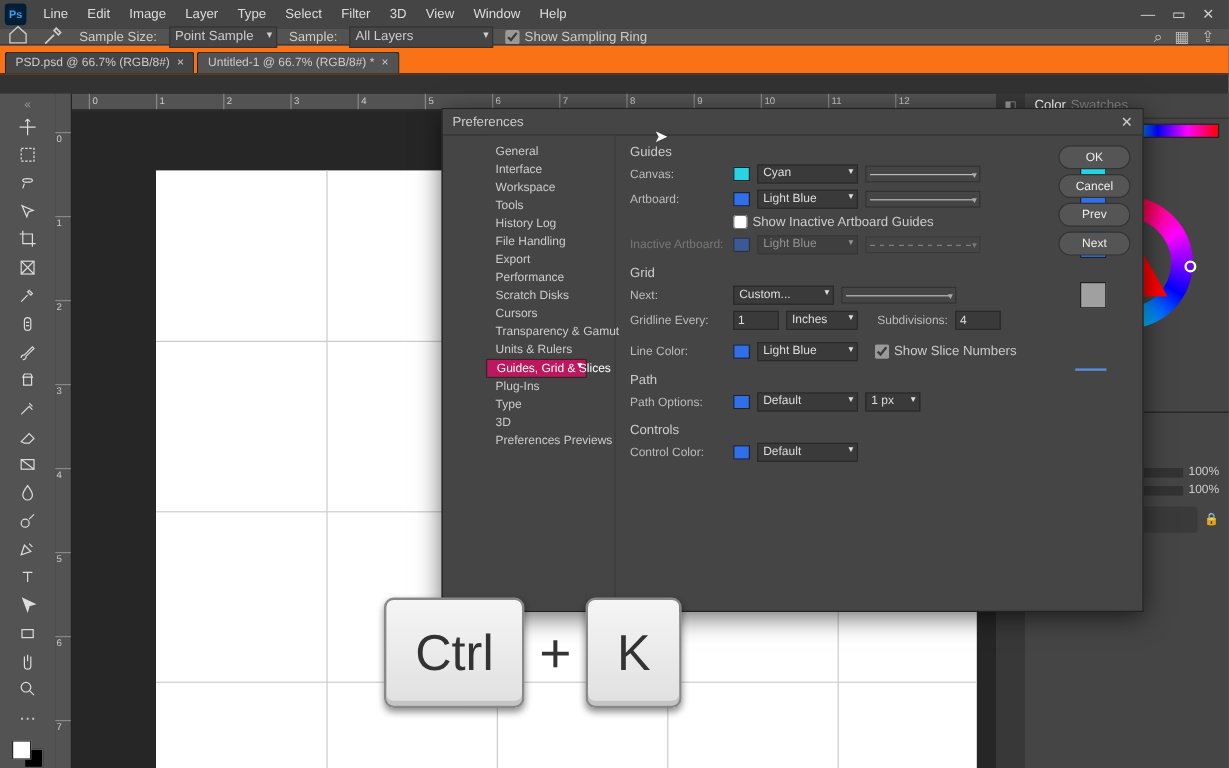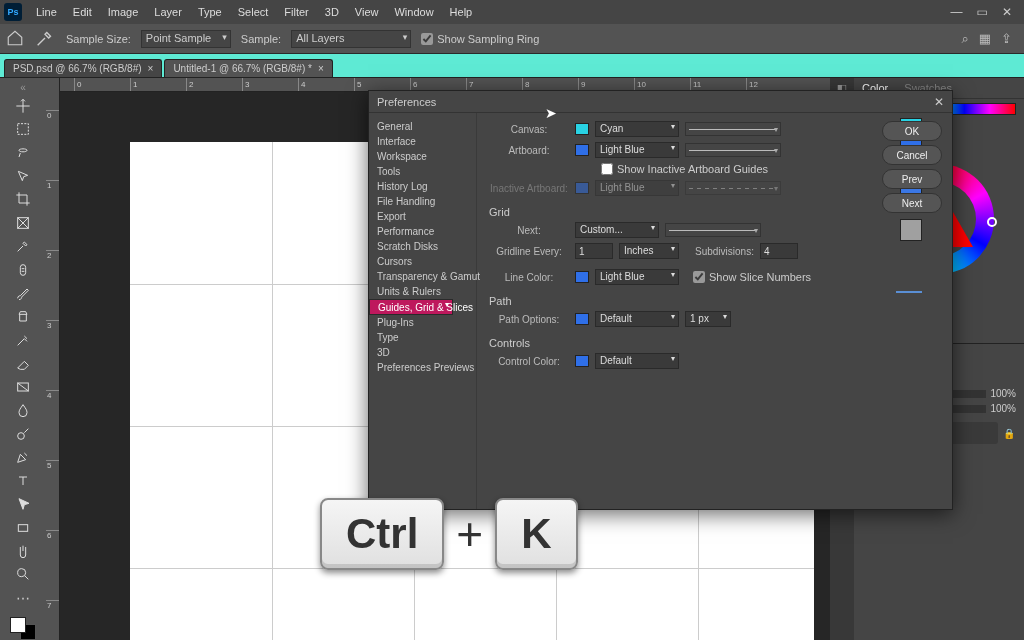--- a/index.html
+++ b/index.html
@@ -6,33 +6,33 @@
 body { background: #323232; width: 1024px; height: 640px; overflow: hidden; position: relative; color: #ccc; font-size: 11px; }
 
 
 .menubar { height: 24px; background: #454545; display: flex; align-items: center; padding: 0 4px; }
 .menubar .logo { width: 18px; height: 18px; background: #001e36; border-radius: 3px; display:flex; align-items:center; justify-content:center; color:#31a8ff; font-size:9px; font-weight:bold; margin-right:6px;}
 .menubar .mItem { padding: 0 8px; font-size: 11px; color: #ddd; cursor: pointer; }
 .winbtns { margin-left:auto; display:flex; gap:14px; padding-right:8px;}
 .winbtns span { color:#ccc; font-size:12px; cursor:pointer;}
 
 
-.optionsbar { height: 30px; background: #535353; display:flex; align-items:center; padding: 0 6px; gap:10px; border-bottom:1px solid #2a2a2a;}
+.optionsbar { height: 14px; background: #535353; display:flex; align-items:center; padding: 0 6px; gap:10px; border-bottom:1px solid #2a2a2a;}
 .optionsbar .home-icon { width:18px; height:18px; color:#ccc; }
 .optionsbar .eyedrop { width:22px; height:22px; }
 .optLabel { font-size:11px; color:#ccc; }
 .optSelect { background:#454545; border:1px solid #333; color:#ccc; font-size:11px; padding:1px 16px 1px 4px; height:18px; position:relative;}
 .optSelect::after{content:"▾"; position:absolute; right:3px; top:1px; font-size:9px;}
 .chk { display:flex; align-items:center; gap:4px; font-size:11px;}
 .chk input{ width:12px; height:12px; accent-color:#999;}
 .rightIcons { margin-left:auto; display:flex; gap:10px; align-items:center; padding-right:6px;}
 .rightIcons span{ color:#bbb; font-size:13px; cursor:pointer;}
 
 
-.tabsbar { height:24px; background:#5eead4; display:flex; align-items:flex-end; padding: 0 4px; border-bottom:1px solid #222;}
+.tabsbar { height:24px; background:#f97316; display:flex; align-items:flex-end; padding: 0 4px; border-bottom:1px solid #222;}
 .tab { background:#454545; border:1px solid #222; border-bottom:none; padding:3px 8px; font-size:10px; color:#ccc; margin-right:2px; display:flex; align-items:center; gap:6px; border-radius:3px 3px 0 0;}
 .tab.active{ background:#535353;}
 .tab .x{ font-size:10px;}
 
 
 .work { position:absolute; top:78px; bottom:0; left:0; right:0; display:flex;}
 .toolbox { width:46px; background:#535353; display:flex; flex-direction:column; align-items:center; padding-top:4px;}
 .toolbox .dbl{ color:#999; font-size:10px; margin-bottom:2px; cursor:pointer;}
 .tool { width:28px; height:24px; display:flex; align-items:center; justify-content:center; margin-bottom:2px; color:#ddd; cursor:pointer;}
 .tool svg{ width:16px; height:16px; stroke:#ddd; fill:none; stroke-width:1.5;}
@@ -49,21 +49,21 @@
 
 .canvas { position:absolute; top:64px; left:70px; width:684px; height:510px; background:#fff;}
 .gridline-v{ position:absolute; top:0; bottom:0; width:1px; background:#ccc;}
 .gridline-h{ position:absolute; left:0; right:0; height:1px; background:#ccc;}
 
 
 .rightstrip { width:24px; background:#383838; display:flex; flex-direction:column; align-items:center; padding-top:4px; gap:8px;}
 .rightstrip span{ color:#999; font-size:11px; cursor:pointer;}
 
 .rightpanels{ width:170px; background:#454545; display:flex; flex-direction:column;}
-.panelhead{ display:flex; gap:16px; padding:4px 8px; font-size:11px; border-bottom:1px solid #333;}
+.panelhead{ display:flex; gap:4px; padding:4px 8px; font-size:11px; border-bottom:1px solid #333;}
 .panelhead .ptab{ color:#888; cursor:pointer;}
 .panelhead .ptab.active{ color:#fff;}
 .colorwheel{ flex:0 0 200px; position:relative; display:flex; align-items:center; justify-content:center;}
 .wheel{ width:110px; height:110px; border-radius:50%; background: conic-gradient(red,magenta,blue,cyan,lime,yellow,red); position:relative;}
 .wheel::after{content:""; position:absolute; inset:18px; border-radius:50%; background:#454545;}
 .tri{ position:absolute; width:0; height:0; border-left:32px solid transparent; border-right:32px solid transparent; border-bottom:56px solid red; transform:translate(2px,0);}
 .handle{position:absolute; width:10px; height:10px; border:2px solid #fff; border-radius:50%; right:-3px; top:48%;}
 .hueslider{ height:12px; margin:4px 8px; background:linear-gradient(90deg,red,yellow,lime,cyan,blue,magenta,red); border:1px solid #222;}
 .iconrow{ display:flex; gap:6px; padding:4px 8px;}
 .iconrow span{ width:16px; height:16px; border:1px solid #666; cursor:pointer; display:flex; align-items:center; justify-content:center; font-size:9px; color:#aaa;}
@@ -73,45 +73,45 @@
 .sliderrow{ display:flex; align-items:center; gap:4px; margin-top:4px; font-size:10px;}
 .sliderrow .bar{ flex:1; height:8px; background:#333;}
 .lockrow{ display:flex; align-items:center; gap:6px; margin-top:8px; font-size:10px;}
 .lockrow .chip{ flex:1; height:22px; background:#3a3a3a; border-radius:3px; display:flex; align-items:center; padding:0 6px;}
 
 
 .dialog{ position:absolute; left:368px; top:90px; width:585px; height:420px; background:#454545; border:1px solid #222; box-shadow:0 4px 20px rgba(0,0,0,.6); display:flex; flex-direction:column; z-index:50;}
 .dlg-title{ height:22px; background:#454545; border-bottom:1px solid #333; display:flex; align-items:center; padding:0 8px; font-size:11px;}
 .dlg-title .x{ margin-left:auto; cursor:pointer; font-size:12px;}
 .dlg-body{ flex:1; display:flex; overflow:hidden;}
-.dlg-side{ width:108px; background:#454545; padding:6px 0; border-right:1px solid #3a3a3a; font-size:10px;}
+.dlg-side{ width:108px; background:#454545; padding:6px 0; border-right:1px solid #3a3a3a; font-size:10px;margin-left:36px;}
 .dlg-side .cat{ padding:2px 8px; color:#ccc; cursor:pointer; white-space:nowrap;}
 .dlg-side .cat.sel{ background:#be185d; color:#fff;}
 .dlg-main{ flex:1; padding:8px 12px; overflow:auto;}
 .dlg-btns{ position:absolute; right:10px; top:30px; display:flex; flex-direction:column; gap:4px;}
 .dlg-btns button{ width:60px; height:20px; background:#555; border:1px solid #333; border-radius:10px; color:#eee; font-size:10px; cursor:pointer;}
 
 .section{ margin-bottom:10px;}
 .secTitle{ font-size:11px; color:#ccc; margin-bottom:4px;}
 .row{ display:flex; align-items:center; margin-bottom:5px; gap:6px;}
-.row .lbl{ width:80px; text-align:center; font-size:10px; color:#bbb;}
+.row .lbl{ width:80px; text-align:left; font-size:10px; color:#bbb;}
 .row .lbl.dim{ color:#777;}
 .swatch{ width:14px; height:12px; border:1px solid #222;}
 .sel{ background:#3a3a3a; border:1px solid #2a2a2a; padding:1px 14px 1px 4px; font-size:10px; color:#ddd; position:relative; width:84px; height:16px;}
 .sel::after{content:"▾"; position:absolute; right:3px; top:0; font-size:8px;}
 .linebox{ width:96px; height:14px; border:1px solid #333; display:flex; align-items:center; padding:0 3px; position:relative;}
 .linebox .ln{ flex:1; height:1px; background:#bbb;}
 .linebox .ln.dash{ background:repeating-linear-gradient(90deg,#bbb 0,#bbb 4px,transparent 4px,transparent 8px);}
 .linebox::after{content:"▾"; position:absolute; right:2px; font-size:8px; color:#aaa;}
 .bigSw{ position:absolute; right:18px; width:22px; height:22px; border:1px solid #222;}
 .tinyInput{ width:38px; height:16px; background:#3a3a3a; border:1px solid #2a2a2a; color:#ddd; padding:0 3px; font-size:10px;}
 
 
 .kbd-overlay{ position:absolute; left:320px; top:498px; display:flex; align-items:center; gap:12px; z-index:60;}
-.key{ background:linear-gradient(#f5f5f5,#e0e0e0); border:2px solid #888; border-radius:8px; box-shadow:0 3px 6px rgba(0,0,0,.45), inset 0 -4px 0 rgba(0,0,0,.12); padding:10px 24px; font-size:42px; font-family: "Segoe UI", sans-serif; color:#333;font-weight:bold;}
+.key{ background:linear-gradient(#f5f5f5,#e0e0e0); border:2px solid #888; border-radius:8px; box-shadow:0 3px 6px rgba(0,0,0,.45), inset 0 -4px 0 rgba(0,0,0,.12); padding:20px 24px; font-size:42px; font-family: "Segoe UI", sans-serif; color:#333;}
 .plus{ font-size:46px; color:#333; font-weight:400;}
 .cursor{ position:absolute; font-size:14px; color:#fff; z-index:70;}
 
 </style>
 </head>
 <body>
 
 <div class="menubar">
   <div class="logo">Ps</div>
   <div class="mItem">Line</div>
@@ -397,39 +397,40 @@
       <div class="cat sel">Guides, Grid &amp; Slices</div>
       <div class="cat">Plug-Ins</div>
       <div class="cat">Type</div>
       <div class="cat">3D</div>
       <div class="cat">Preferences Previews</div>
     </div>
 
     <div class="dlg-main">
 
       <div class="section" style="position:relative">
+        <div class="secTitle">Guides</div>
         <div class="row">
           <span class="lbl">Canvas:</span>
           <span class="swatch" style="background:#29d3e4"></span>
           <span class="sel">Cyan</span>
           <span class="linebox">
               <span class="ln"></span>
             </span>
           <span class="bigSw" style="background:#29d3e4"></span>
         </div>
         <div class="row">
           <span class="lbl">Artboard:</span>
           <span class="swatch" style="background:#2f6fe8"></span>
           <span class="sel">Light Blue</span>
           <span class="linebox">
               <span class="ln"></span>
             </span>
           <span class="bigSw" style="background:#2f6fe8"></span>
         </div>
-        <div class="row" style="margin-left:112px">
+        <div class="row" style="margin-left:86px">
           <label class="chk">
               <input type="checkbox" style="">
               <span>Show Inactive Artboard Guides</span>
             </label>
         </div>
         <div class="row">
           <span class="lbl dim">Inactive Artboard:</span>
           <span class="swatch" style="background:#2f6fe8;opacity:.5"></span>
           <span class="sel" style="opacity:.5">Light Blue</span>
           <span class="linebox" style="opacity:.5">

